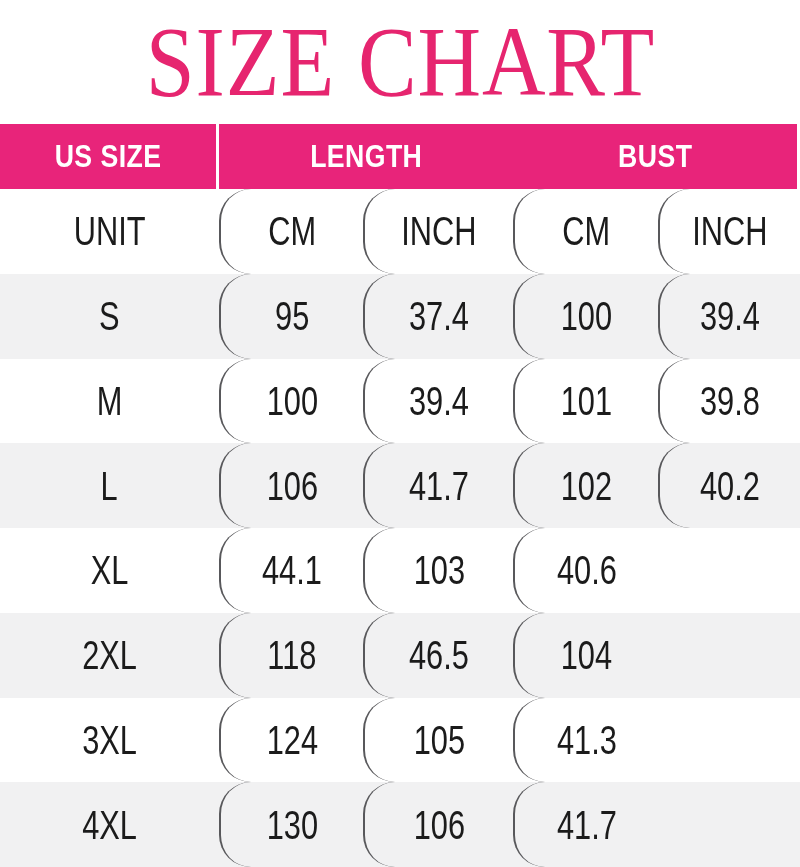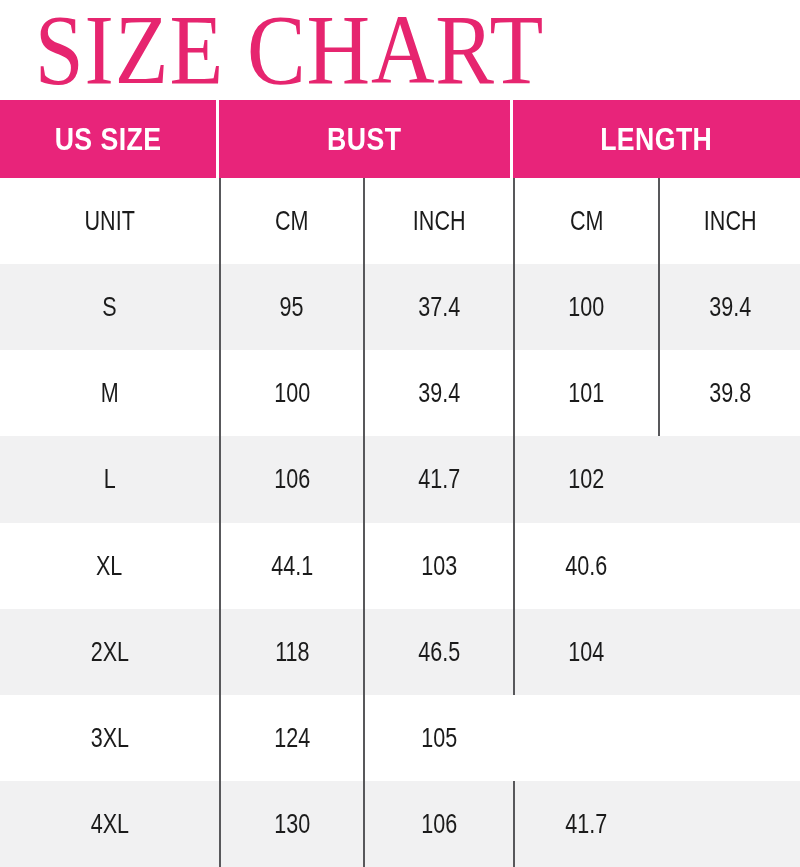--- a/index.html
+++ b/index.html
@@ -12,70 +12,70 @@
   }
   *{box-sizing:border-box}
   html,body{margin:0;padding:0}
   body{
     width:800px;height:867px;overflow:hidden;background:#fff;
     font-family:"Liberation Sans",sans-serif;
   }
   .page{width:800px;height:867px;display:flex;flex-direction:column}
 
   
-  .title-wrap{height:100px;display:flex;align-items:center;justify-content:flex-start}
+  .title-wrap{height:124px;display:flex;align-items:center;justify-content:center}
   .page-title{
     margin:0;font-family:"Liberation Serif",serif;font-weight:400;
     font-size:100px;line-height:1;color:var(--title-pink);
     transform:scaleX(0.88);transform-origin:center;white-space:nowrap;
     letter-spacing:1px;
   }
 
   
   .thead{
     display:grid;grid-template-columns:219px 294px 287px;
-    height:78px;background:var(--pink);
+    height:65px;background:var(--pink);
   }
   .hcell{
     display:flex;align-items:center;justify-content:center;
     color:var(--header-text);font-weight:bold;font-size:31px;line-height:1;
   }
   .hcell.hc1,.hcell.hc2{border-right:3px solid #fff}
   .hscale{transform:scaleX(0.86);transform-origin:center;letter-spacing:.5px;white-space:nowrap}
 
   
   .tbody{flex:1;display:flex;flex-direction:column}
   .trow{flex:1;display:grid;grid-template-columns:219px 144px 150px 145px 142px}
   .trow:nth-child(even){background:var(--stripe)}
   .cell{
     display:flex;align-items:center;justify-content:center;
-    font-size:28px;color:var(--text);line-height:1;
+    font-size:40px;color:var(--text);line-height:1;border-radius:32px;
   }
   .cell + .cell{border-left:2px solid var(--divider)}
   .cscale{transform:scaleX(0.77);transform-origin:center;white-space:nowrap}
 </style>
 </head>
 <body>
 
 <div class="page">
 
   <div class="title-wrap">
     <h1 class="page-title">SIZE CHART</h1>
   </div>
 
   <div class="thead">
     <div class="hcell hc1">
         <span class="hscale">US SIZE</span>
       </div>
+    <div class="hcell hc3">
+        <span class="hscale">LENGTH</span>
+      </div>
     <div class="hcell hc2">
         <span class="hscale">BUST</span>
       </div>
-    <div class="hcell hc3">
-        <span class="hscale">LENGTH</span>
-      </div>
   </div>
 
   <div class="tbody">
 
     <div class="trow">
       <div class="cell">
           <span class="cscale">UNIT</span>
         </div>
       <div class="cell">
           <span class="cscale">CM</span>
@@ -133,20 +133,23 @@
         </div>
       <div class="cell">
           <span class="cscale">106</span>
         </div>
       <div class="cell">
           <span class="cscale">41.7</span>
         </div>
       <div class="cell">
           <span class="cscale">102</span>
         </div>
+      <div class="cell">
+          <span class="cscale">40.2</span>
+        </div>
     </div>
 
     <div class="trow">
       <div class="cell">
           <span class="cscale">XL</span>
         </div>
       <div class="cell">
           <span class="cscale">44.1</span>
         </div>
       <div class="cell">
@@ -174,20 +177,23 @@
 
     <div class="trow">
       <div class="cell">
           <span class="cscale">3XL</span>
         </div>
       <div class="cell">
           <span class="cscale">124</span>
         </div>
       <div class="cell">
           <span class="cscale">105</span>
+        </div>
+      <div class="cell">
+          <span class="cscale">41.3</span>
         </div>
     </div>
 
     <div class="trow">
       <div class="cell">
           <span class="cscale">4XL</span>
         </div>
       <div class="cell">
           <span class="cscale">130</span>
         </div>

